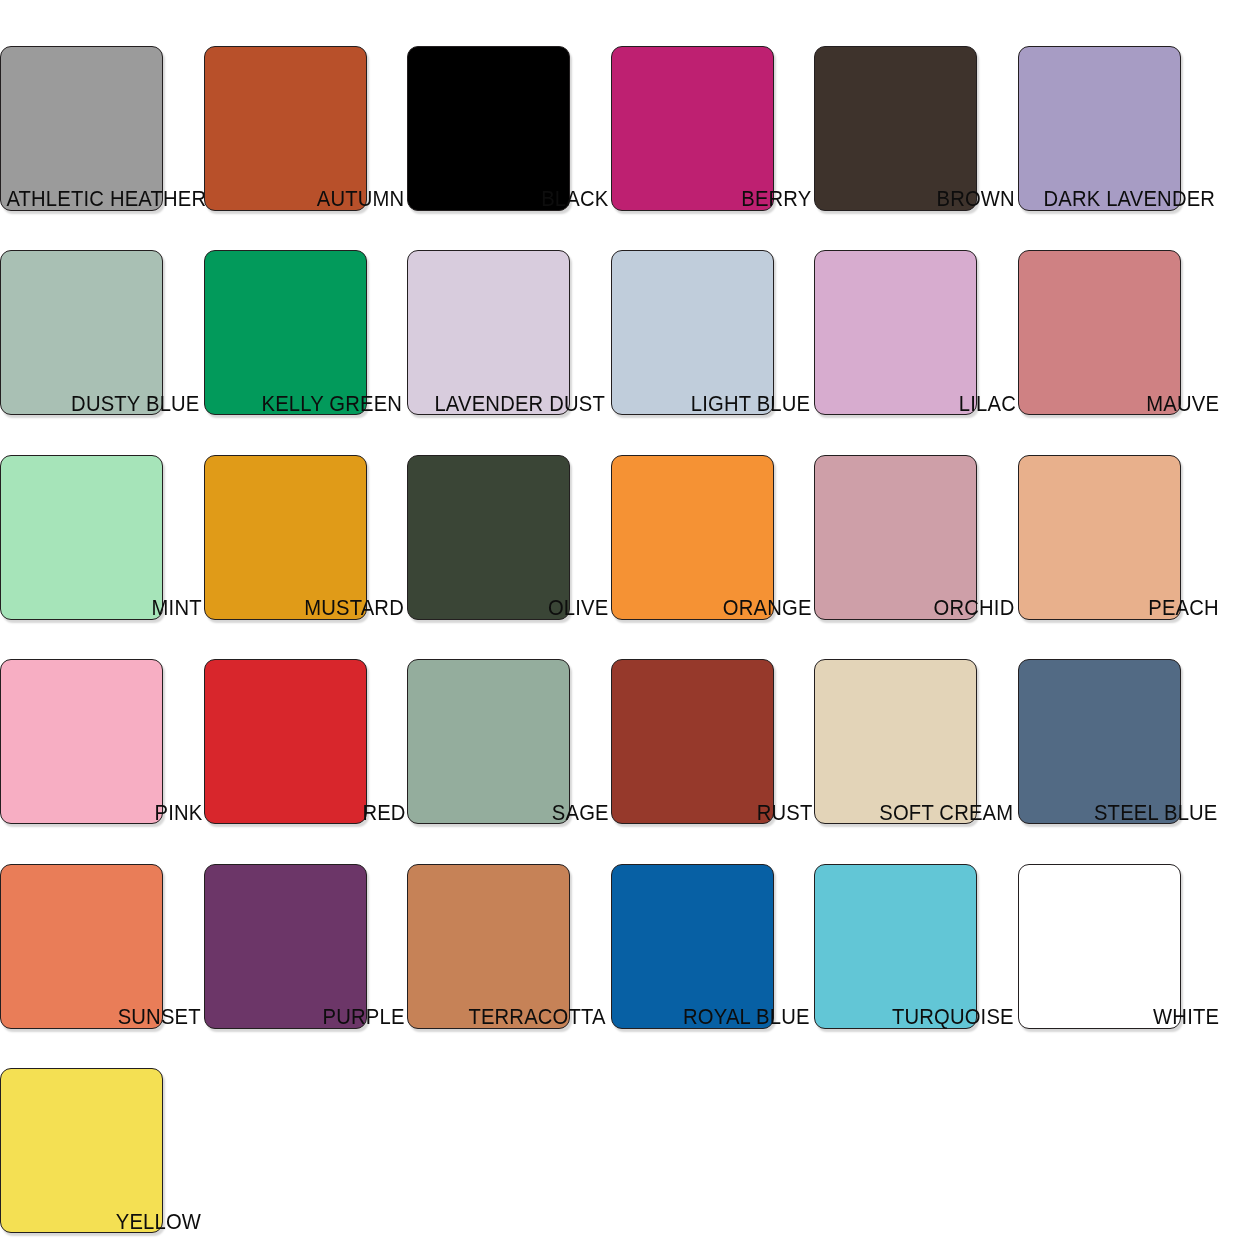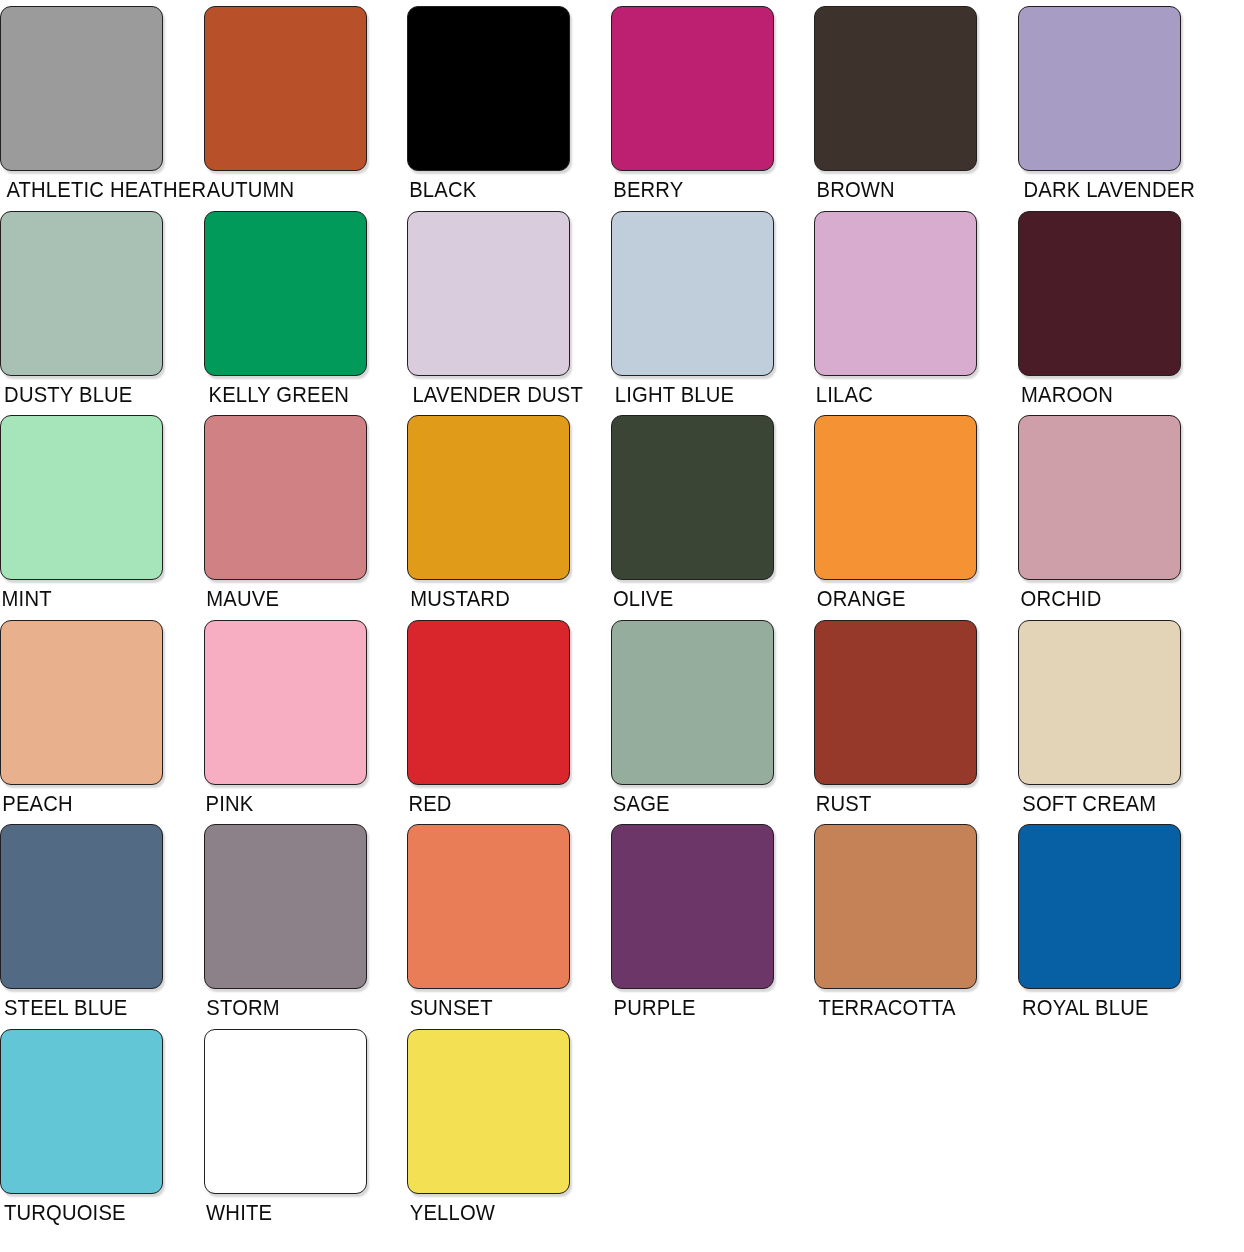--- a/index.html
+++ b/index.html
@@ -20,22 +20,22 @@
     display: grid;
     grid-template-columns: repeat(6, 203.5px);
     grid-auto-rows: 204.5px;
     padding-top: 6px;
     box-sizing: border-box;
   }
 
   .swatch-cell {
     position: relative;
     display: flex;
-    flex-direction: column;
-    align-items: flex-start;
+    flex-direction: row;
+    align-items: flex-end;
     justify-content: flex-start;
   }
 
   .swatch-chip-wrap {
     width: 163px;
     height: 165px;
     position: relative;
   }
 
   .swatch-chip {
@@ -129,38 +129,32 @@
       <div class="swatch-label">LIGHT BLUE</div>
     </div>
     <div class="swatch-cell">
       <div class="swatch-chip-wrap">
         <div class="swatch-chip" style="background-color: rgb(215, 172, 207); border-color: rgb(35, 31, 32);"></div>
       </div>
       <div class="swatch-label">LILAC</div>
     </div>
     <div class="swatch-cell">
       <div class="swatch-chip-wrap">
-        <div class="swatch-chip" style="background-color: rgb(74, 28, 40); border-color: rgb(35, 31, 32);"></div>
-      </div>
-      <div class="swatch-label">MAROON</div>
+        <div class="swatch-chip" style="background-color: rgb(207, 129, 131); border-color: rgb(35, 31, 32);"></div>
+      </div>
+      <div class="swatch-label">MAUVE</div>
     </div>
     <div class="swatch-cell">
       <div class="swatch-chip-wrap">
         <div class="swatch-chip" style="background-color: rgb(166, 228, 185); border-color: rgb(35, 31, 32);"></div>
       </div>
       <div class="swatch-label">MINT</div>
     </div>
     <div class="swatch-cell">
       <div class="swatch-chip-wrap">
-        <div class="swatch-chip" style="background-color: rgb(207, 129, 131); border-color: rgb(35, 31, 32);"></div>
-      </div>
-      <div class="swatch-label">MAUVE</div>
-    </div>
-    <div class="swatch-cell">
-      <div class="swatch-chip-wrap">
         <div class="swatch-chip" style="background-color: rgb(224, 155, 24); border-color: rgb(35, 31, 32);"></div>
       </div>
       <div class="swatch-label">MUSTARD</div>
     </div>
     <div class="swatch-cell">
       <div class="swatch-chip-wrap">
         <div class="swatch-chip" style="background-color: rgb(58, 69, 54); border-color: rgb(35, 31, 32);"></div>
       </div>
       <div class="swatch-label">OLIVE</div>
     </div>
@@ -213,26 +207,20 @@
       <div class="swatch-label">SOFT CREAM</div>
     </div>
     <div class="swatch-cell">
       <div class="swatch-chip-wrap">
         <div class="swatch-chip" style="background-color: rgb(82, 106, 132); border-color: rgb(35, 31, 32);"></div>
       </div>
       <div class="swatch-label">STEEL BLUE</div>
     </div>
     <div class="swatch-cell">
       <div class="swatch-chip-wrap">
-        <div class="swatch-chip" style="background-color: rgb(140, 129, 137); border-color: rgb(35, 31, 32);"></div>
-      </div>
-      <div class="swatch-label">STORM</div>
-    </div>
-    <div class="swatch-cell">
-      <div class="swatch-chip-wrap">
         <div class="swatch-chip" style="background-color: rgb(233, 125, 88); border-color: rgb(35, 31, 32);"></div>
       </div>
       <div class="swatch-label">SUNSET</div>
     </div>
     <div class="swatch-cell">
       <div class="swatch-chip-wrap">
         <div class="swatch-chip" style="background-color: rgb(108, 54, 104); border-color: rgb(35, 31, 32);"></div>
       </div>
       <div class="swatch-label">PURPLE</div>
     </div>

